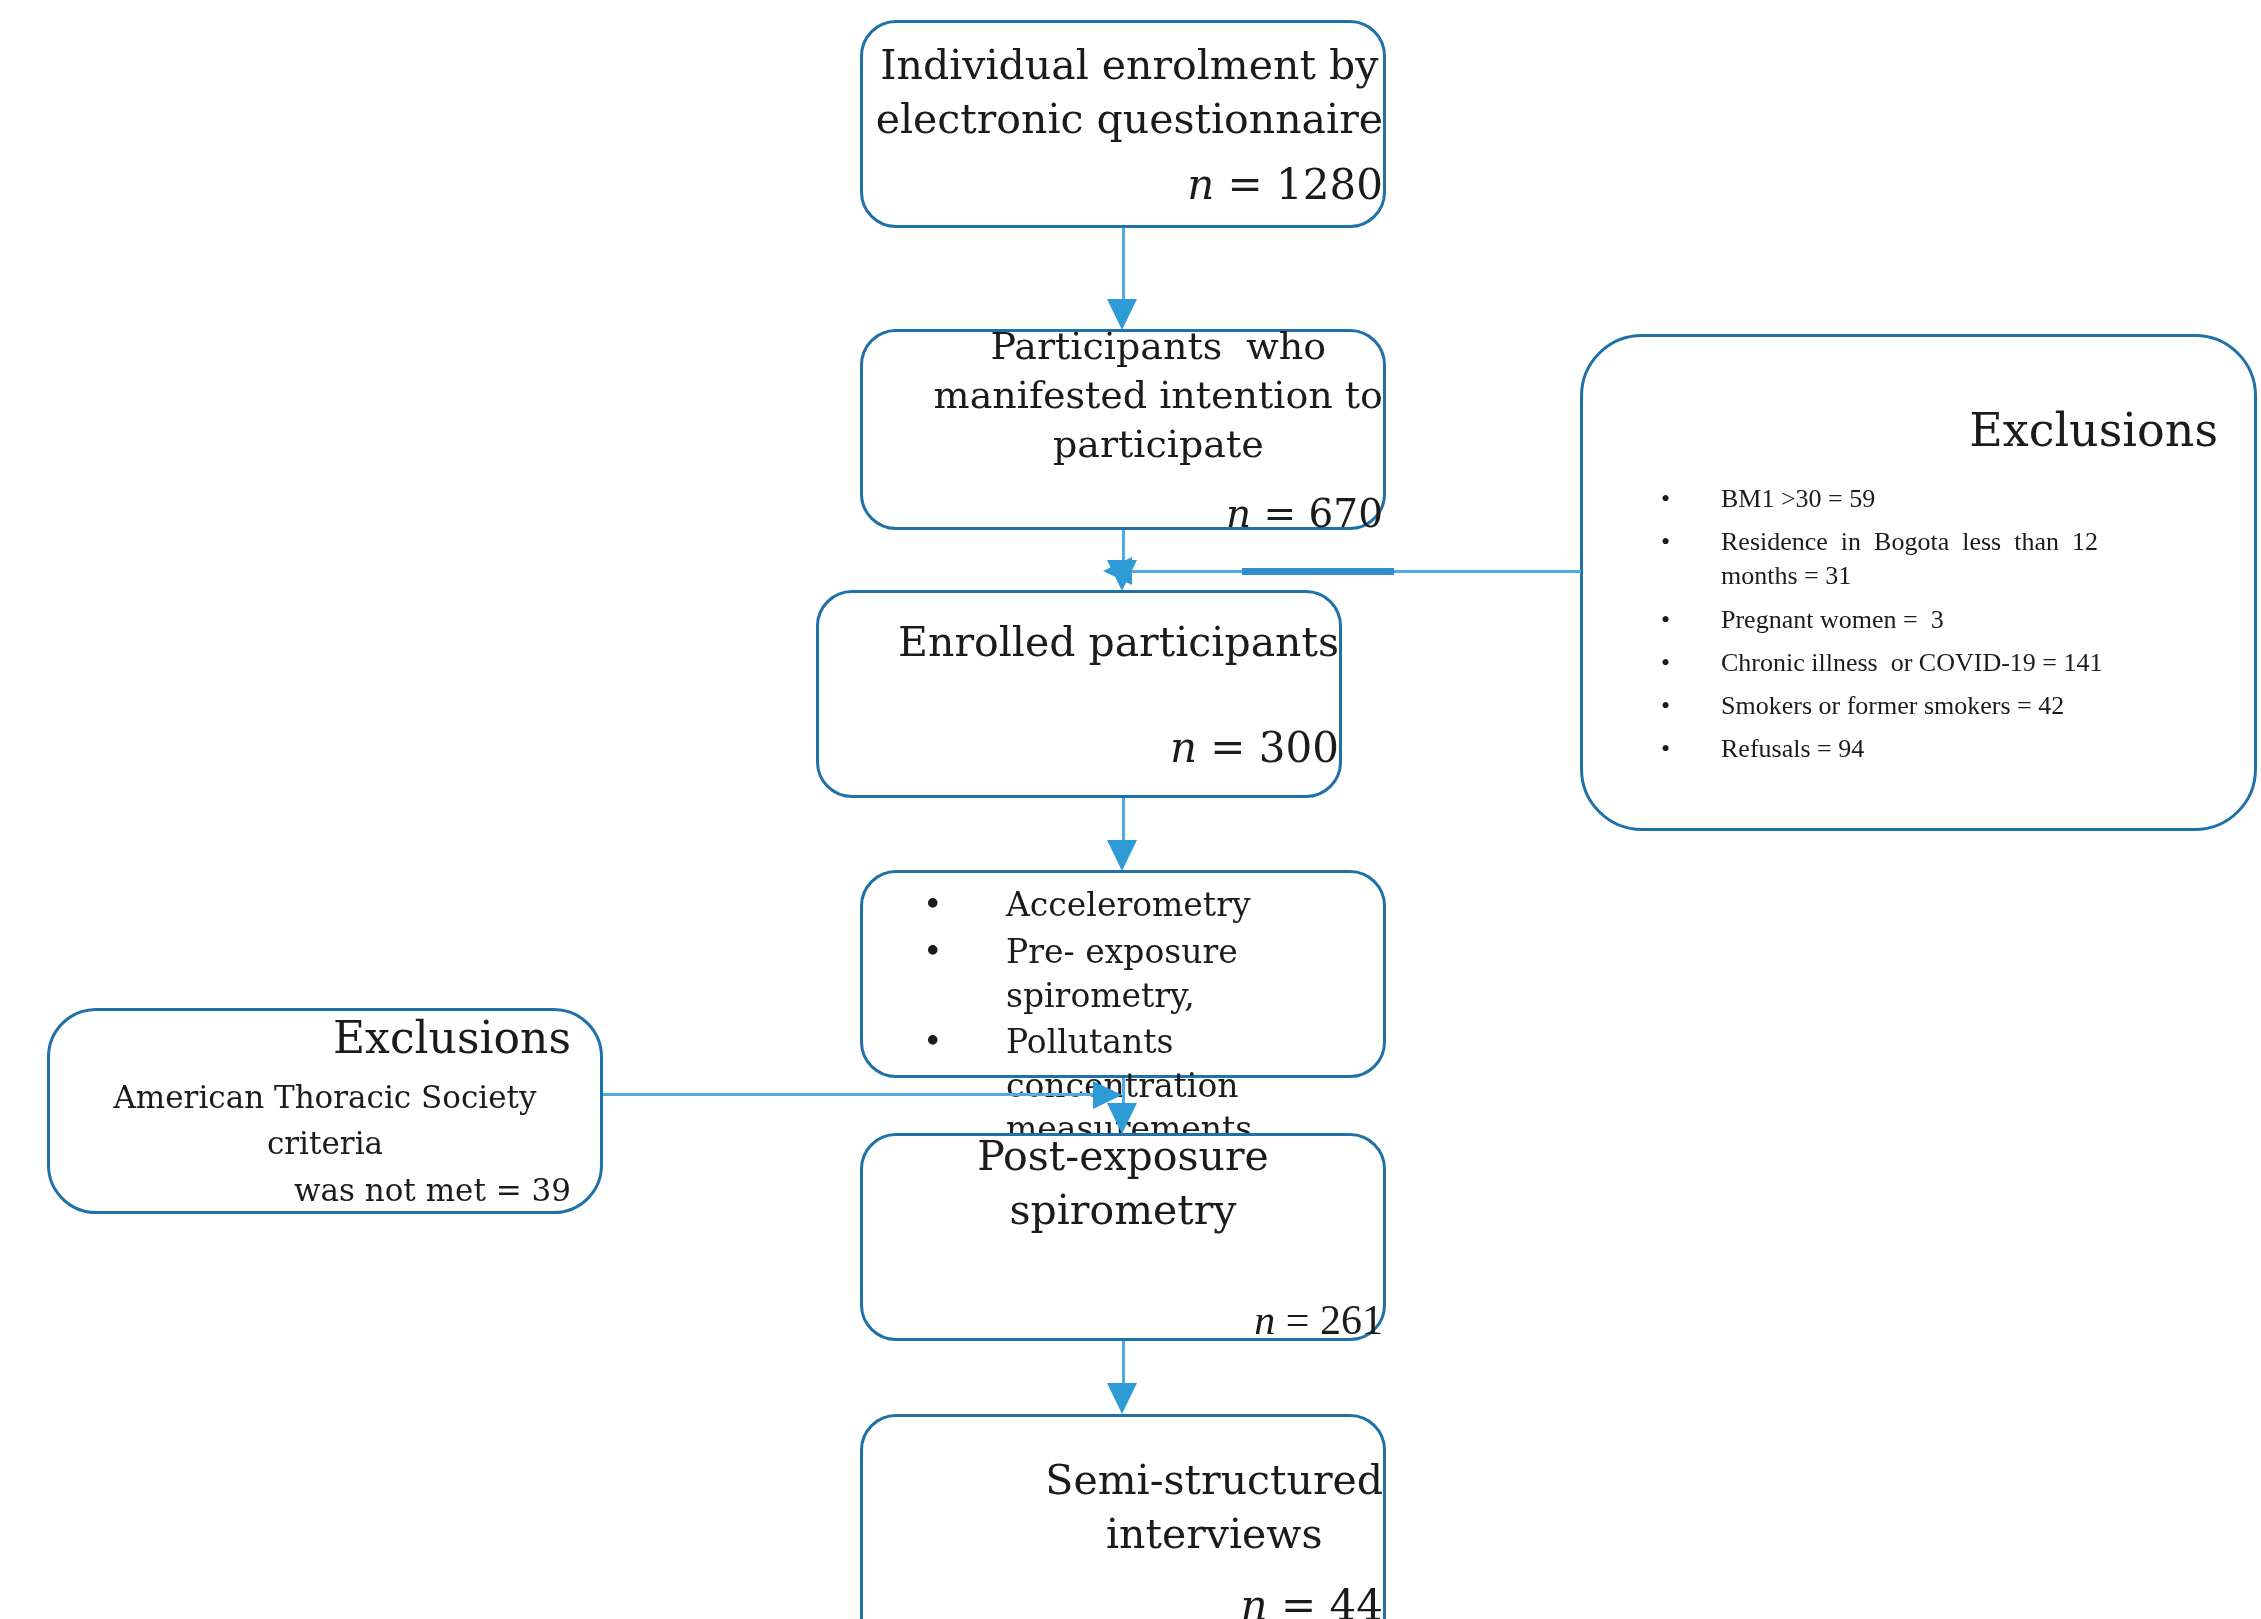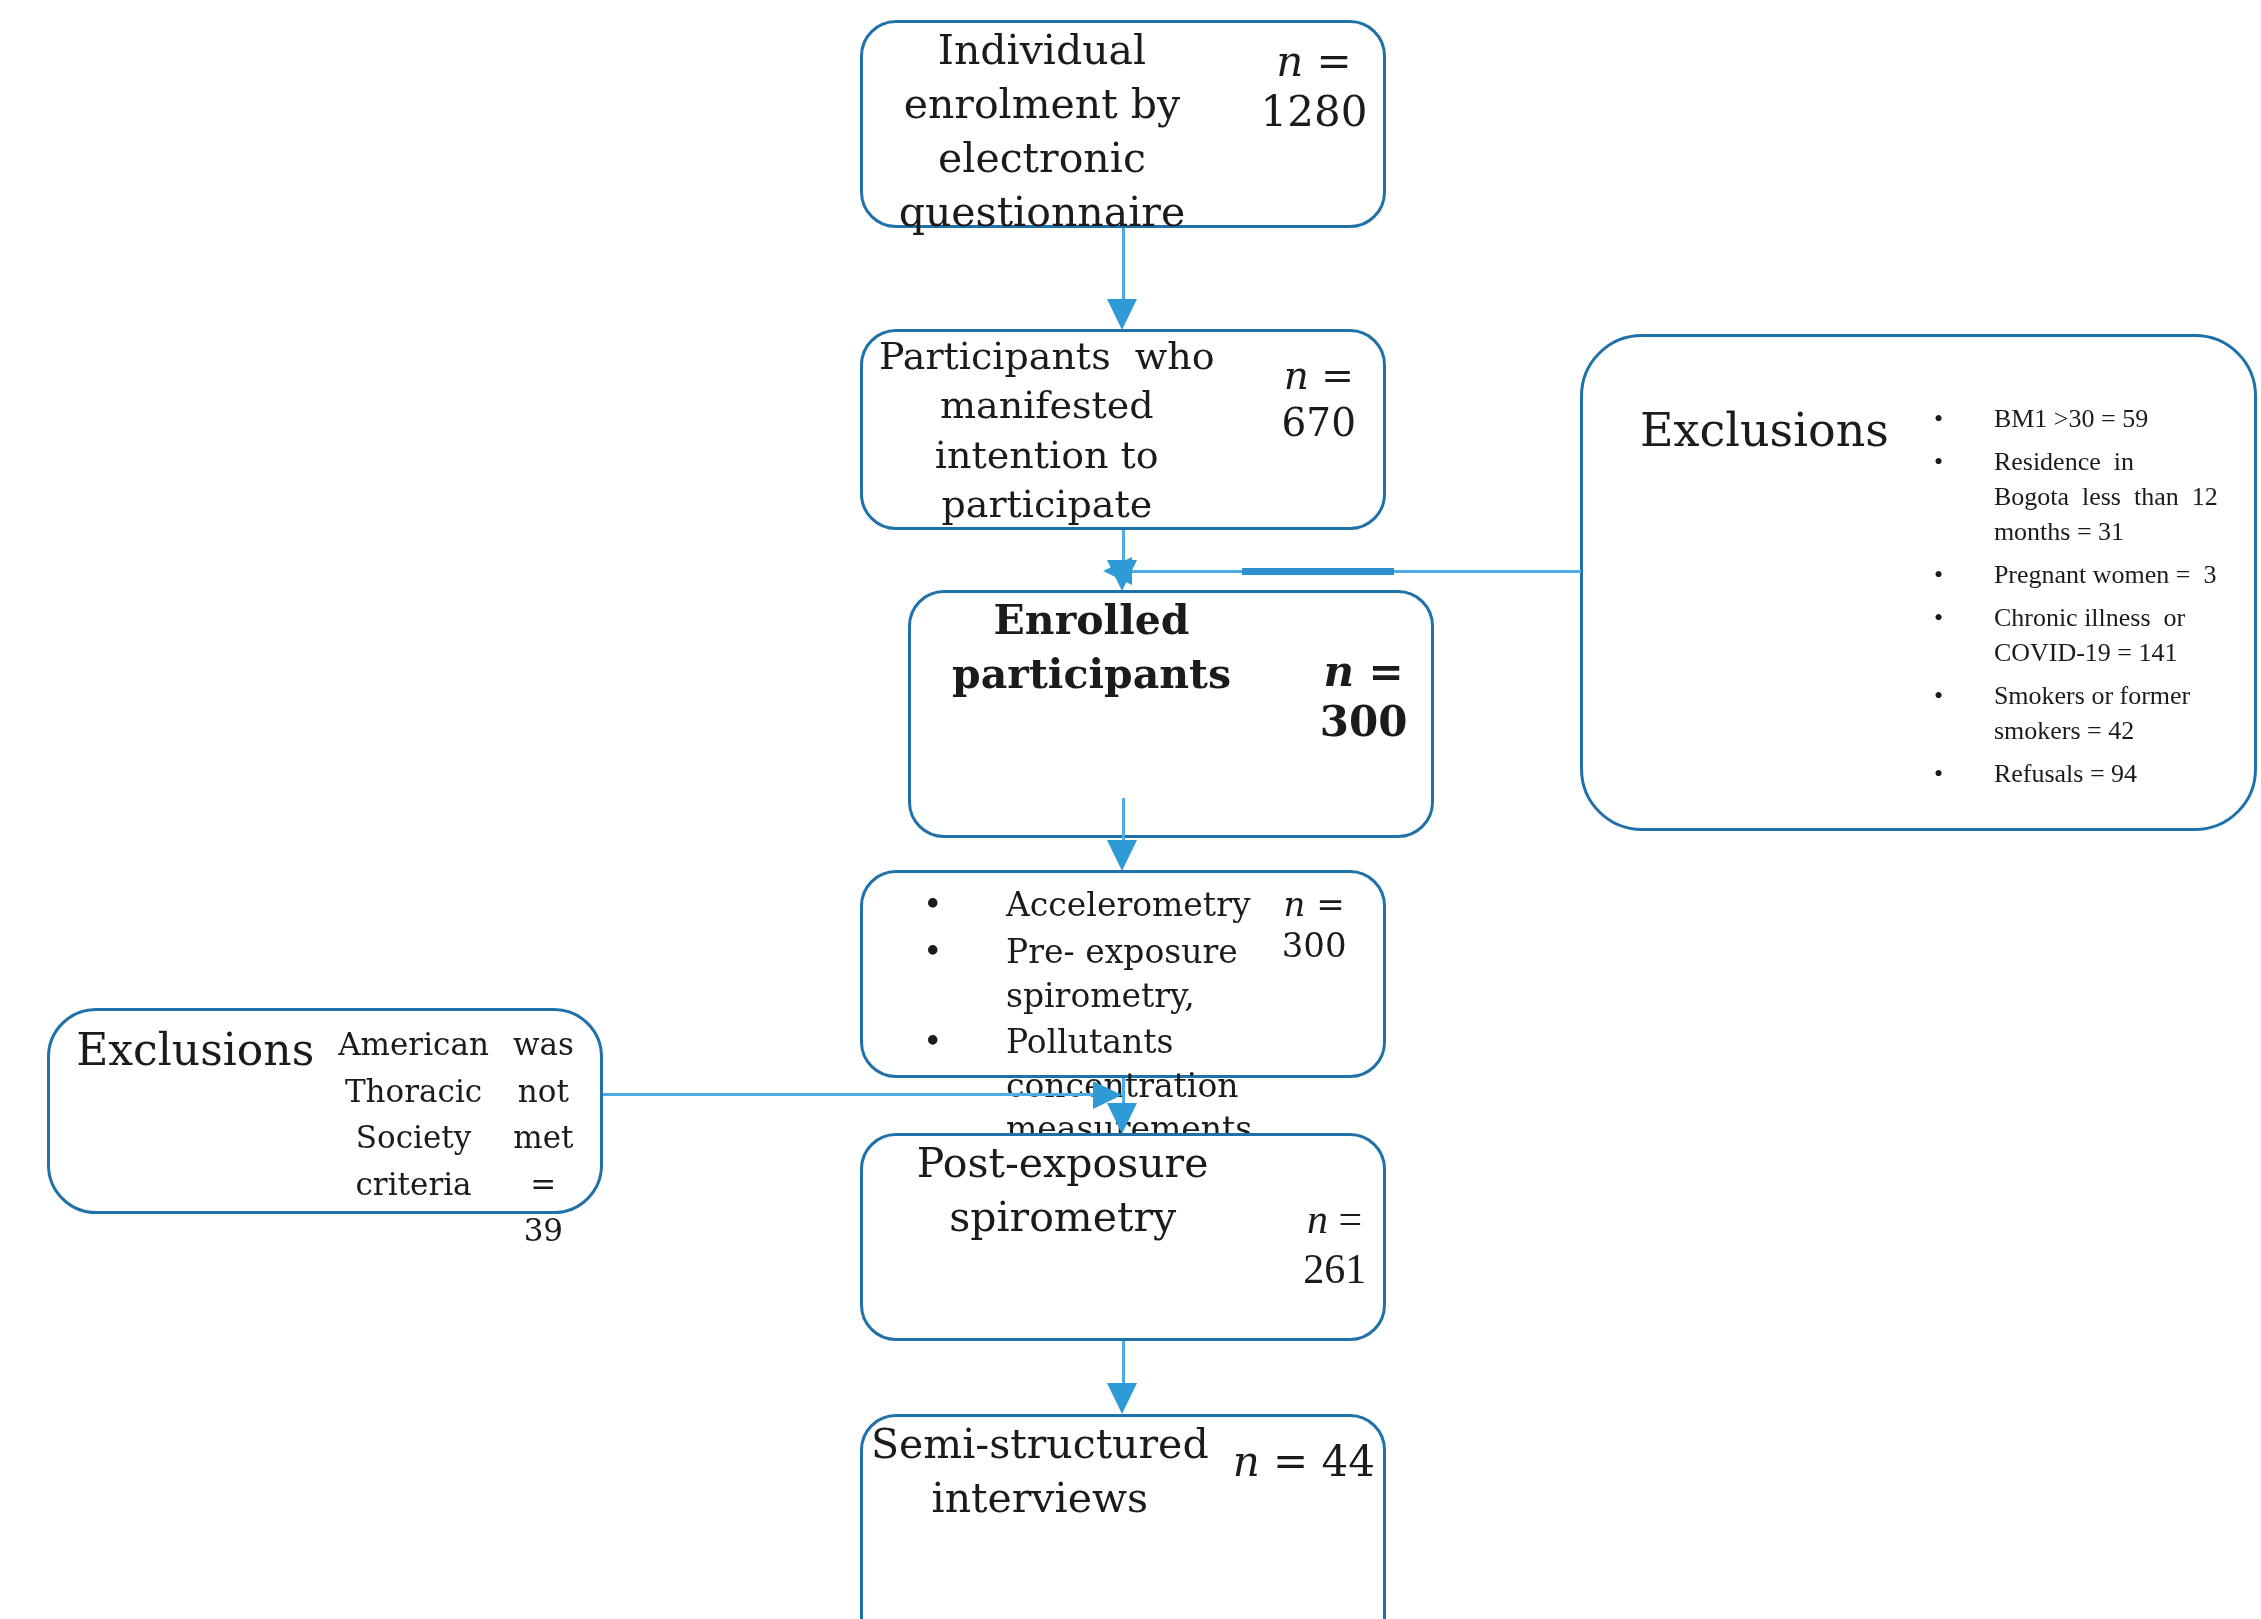--- a/index.html
+++ b/index.html
@@ -12,24 +12,24 @@
     color:#1b1b1b;
     overflow:hidden;
   }
   .box{
     position:absolute;
     box-sizing:border-box;
     border:3.6px solid #2171a9;
     border-radius:36px;
     background:#ffffff;
     display:flex;
-    align-items:flex-start;
+    flex-direction:column;
+    align-items:flex-end;
     justify-content:center;
     text-align:center;
-    gap:24px;
   }
   .boxtext{
     white-space:pre-wrap;
     font-size:41px;
     line-height:1.32;
   }
   .nline{
     font-size:42px;
     line-height:1.2;
   }
@@ -107,21 +107,21 @@
     <div class="nline">n = 1280</div>
   </div>
 
   <div class="box" id="box2" style="left:860px;top:329px;width:526px;height:201px;">
     <div class="boxtext">Participants  who
 manifested intention to
 participate</div>
     <div class="nline">n = 670</div>
   </div>
 
-  <div class="box" id="box3" style="left:908px;top:590px;width:526px;height:248px;font-weight:bold;">
+  <div class="box" id="box3" style="left:816px;top:590px;width:526px;height:208px;">
     <div class="boxtext">Enrolled participants</div>
     <div class="nline">n = 300</div>
   </div>
 
   <div class="box" id="box4" style="left:860px;top:870px;width:526px;height:208px;">
     <ul class="blist">
       <li>Accelerometry</li>
       <li>Pre- exposure  spirometry,</li>
       <li>Pollutants            concentration
 measurements</li>

